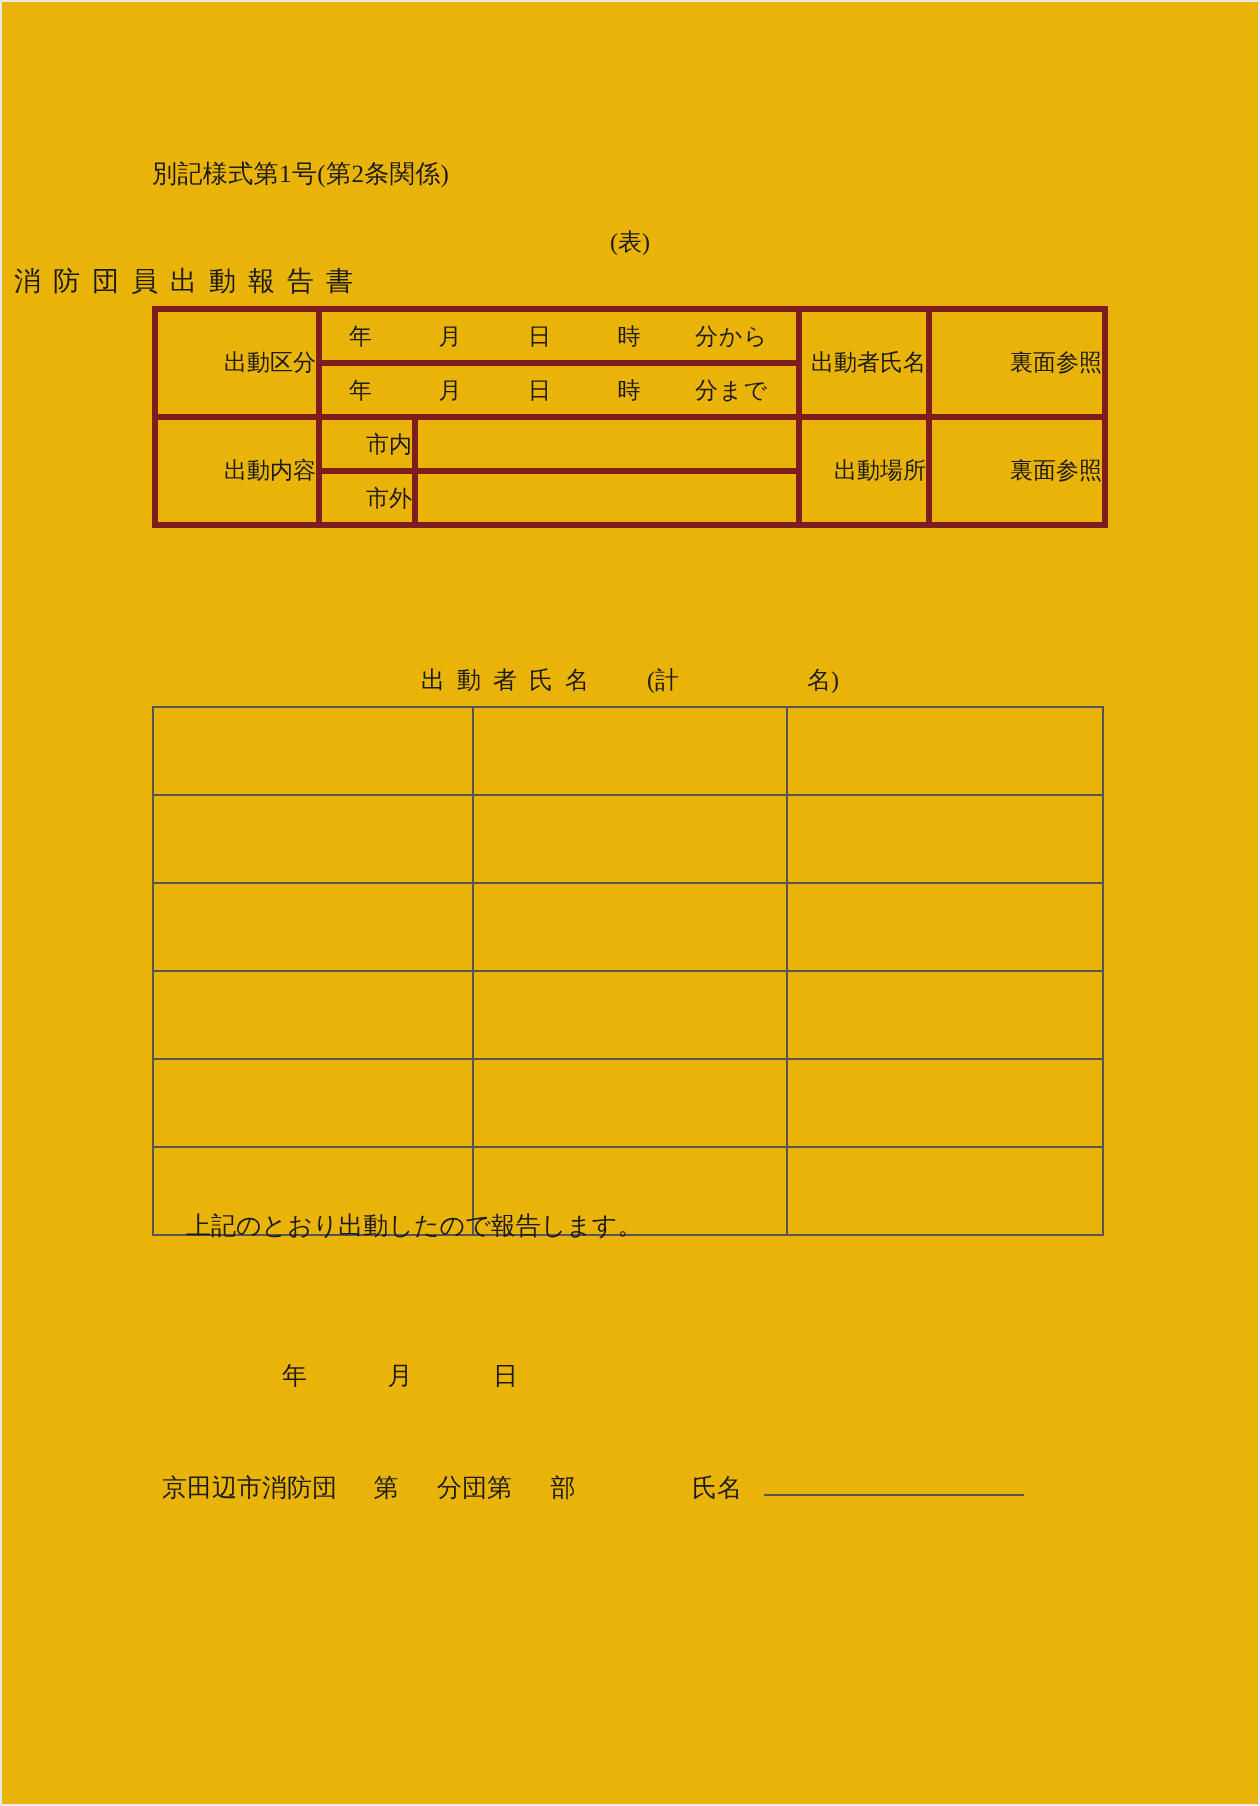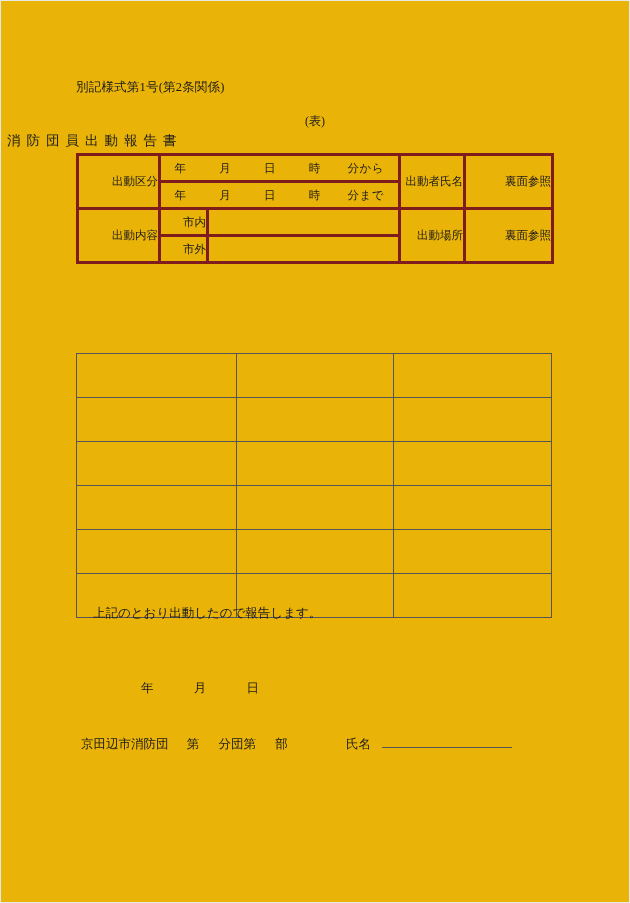--- a/index.html
+++ b/index.html
@@ -211,20 +211,26 @@
         <td rowspan="2" class="cell-label">出動場所</td>
         <td rowspan="2" class="cell-label">裏面参照</td>
       </tr>
       <tr>
         <td class="cell-label">市外</td>
         <td class="blank-cell"></td>
       </tr>
     </tbody>
   </table>
 
+  <div class="names-heading">
+    <span class="nm-title">出動者氏名</span>
+    <span class="nm-count">(計</span>
+    <span class="nm-gap"></span>
+    <span>名)</span>
+  </div>
 
   <table class="names-table">
     <colgroup>
       <col style="width:160px">
       <col style="width:157px">
       <col style="width:158px">
     </colgroup>
     <tbody>
       <tr>
         <td></td>

